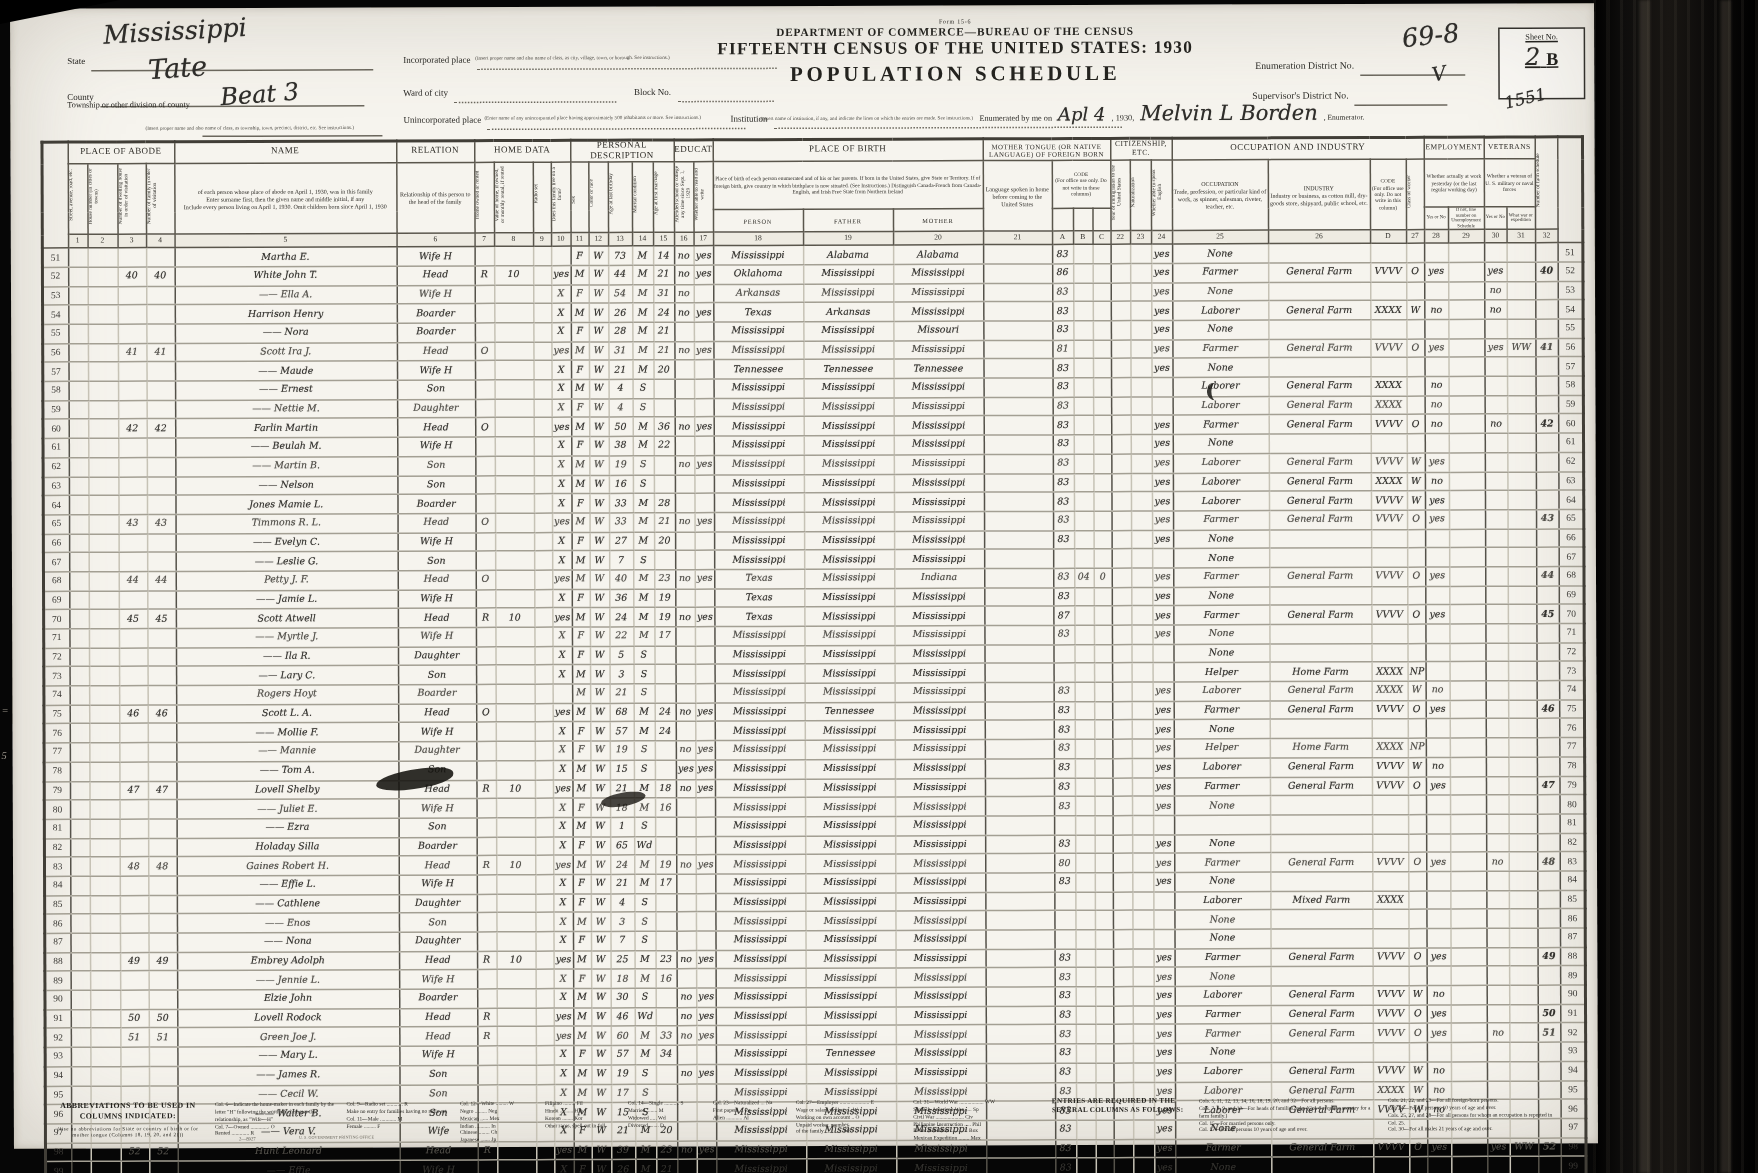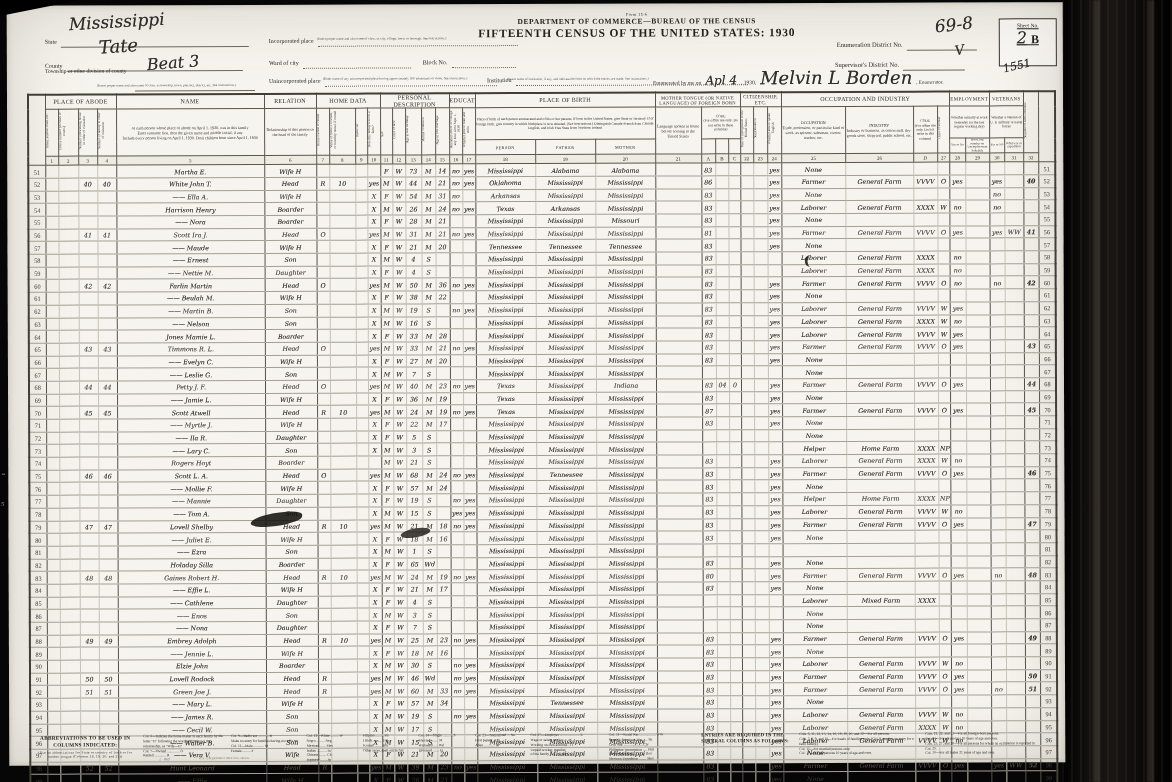--- a/index.html
+++ b/index.html
@@ -122,33 +122,34 @@
   <div class="hdr-abs" style="left:262px;top:64px;">
     <span class="lbl">Unincorporated place</span>
     <span class="dots" style="width:172px;"></span>
   </div>
   <div class="hdr-abs lbl-sm" style="left:316px;top:72px;width:230px;">(Enter name of any unincorporated place having approximately 500 inhabitants or more.  See instructions.)</div>
 
   <div class="titles">
     <div class="t-form">Form 15-6</div>
     <div class="t-dept">DEPARTMENT OF COMMERCE—BUREAU OF THE CENSUS</div>
     <div class="t-census">FIFTEENTH CENSUS OF THE UNITED STATES:  1930</div>
+    <div class="t-sched">POPULATION SCHEDULE</div>
   </div>
 
   <div class="hdr-abs" style="left:480px;top:64px;">
     <span class="lbl">Institution</span>
     <span class="dots" style="width:232px;"></span>
   </div>
   <div class="hdr-abs lbl-sm" style="left:500px;top:73px;width:260px;">(Insert name of institution, if any, and indicate the lines on which the entries are made.  See instructions.)</div>
 
   <div class="hdr-abs" style="left:646px;top:64px;white-space:nowrap;">
     <span class="lbl" style="font-size:5.5px;">Enumerated by me on</span>
     <span class="hw" style="font-size:12px;">Apl 4</span>
     <span class="lbl" style="font-size:5.5px;">, 1930,</span>
-    <span class="hw" style="font-size:18px;">Melvin L Borden</span>
+    <span class="hw" style="font-size:14px;">Melvin L Borden</span>
     <span class="lbl" style="font-size:5px;">, Enumerator.</span>
   </div>
 
   <div class="hdr-abs" style="left:830px;top:30px;">
     <span class="lbl" style="font-size:6.5px;">Enumeration District No.</span>
     <span class="rule" style="width:70px;"></span>
   </div>
   <div class="hw hdr-abs" style="left:928px;top:12px;font-size:17px;transform:rotate(-6deg);">69-8</div>
 
   <div class="hdr-abs" style="left:828px;top:50px;">

